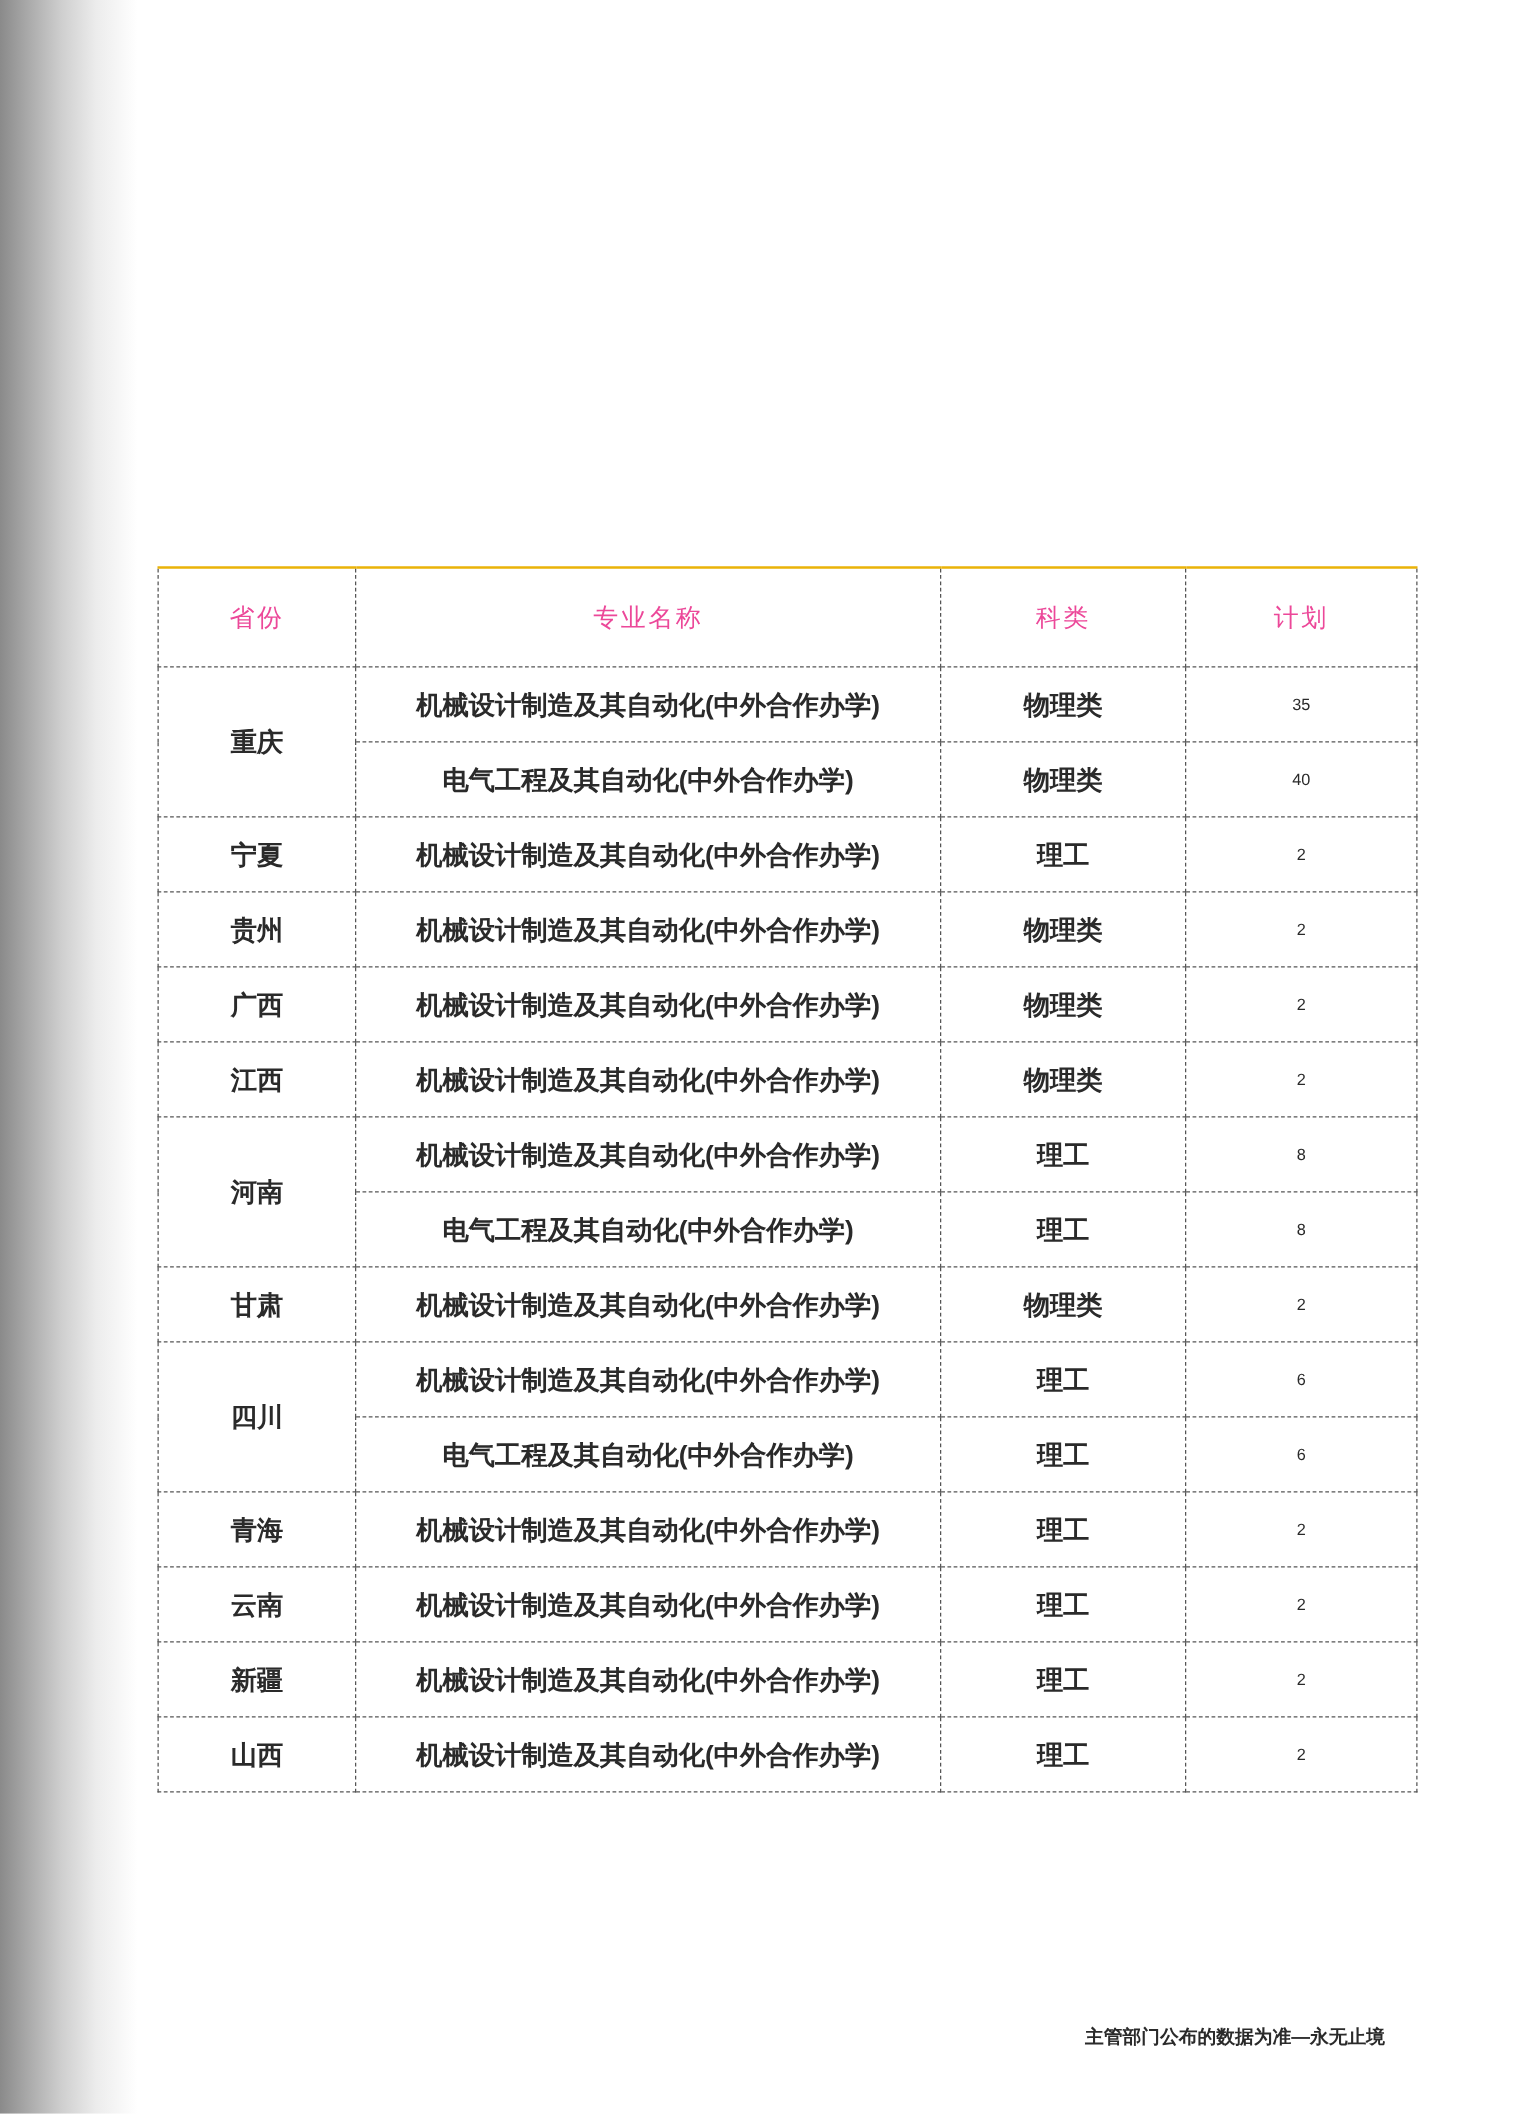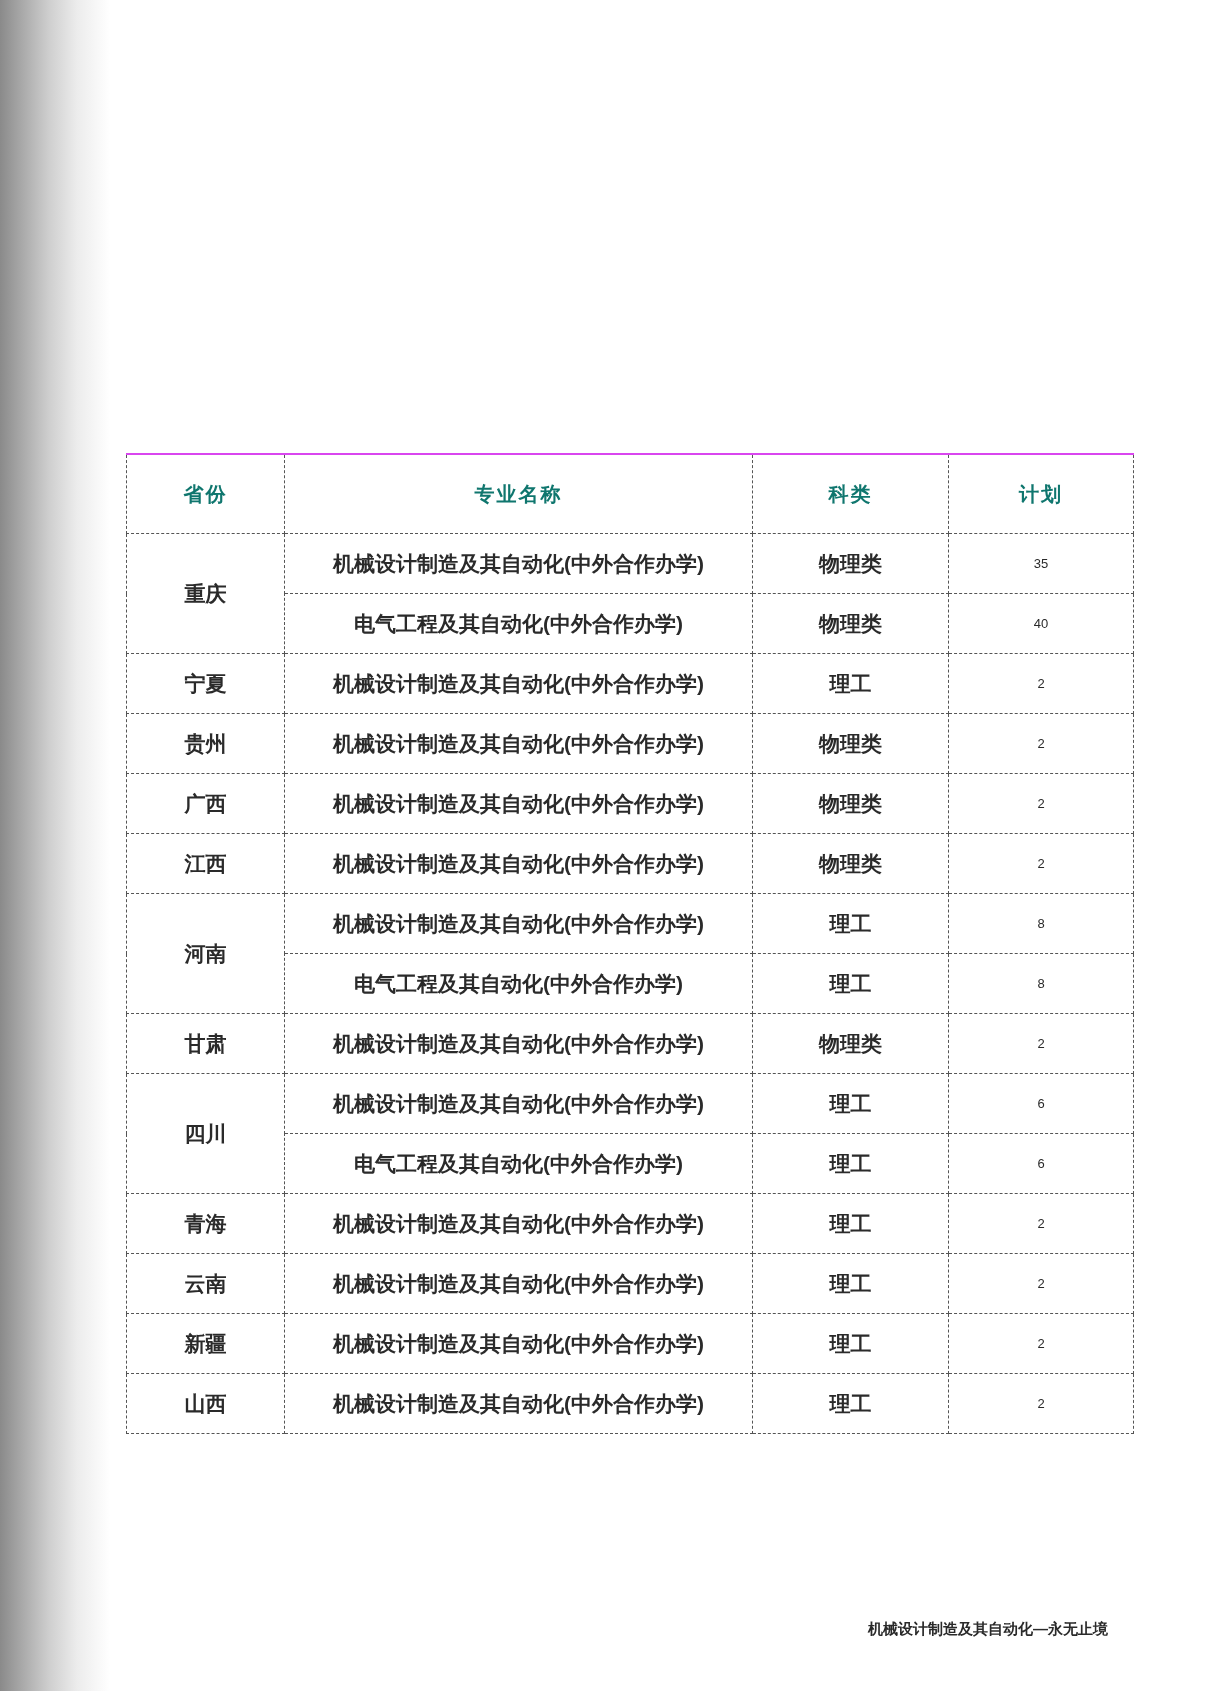--- a/index.html
+++ b/index.html
@@ -38,24 +38,24 @@
   .plan-table col.c4 { width: 185px; }
   .plan-table th, .plan-table td {
     border: 1.5px dashed #555555;
     text-align: center;
     vertical-align: middle;
     padding: 0;
     color: #222222;
   }
   .plan-table thead th {
     height: 78px;
-    border-top: 2px solid #d946ef;
-    color: #0f766e;
+    border-top: 2px solid #eab308;
+    color: #ec4899;
     font-size: 20px;
-    font-weight: bold;
+    font-weight: normal;
     letter-spacing: 2px;
   }
   .plan-table tbody td {
     height: 59px;
     font-size: 21px;
     font-weight: bold;
     color: #2a2a2a;
   }
   .plan-table tbody td.num {
     font-weight: normal;
@@ -186,14 +186,14 @@
       </tr>
       <tr>
         <td>山西</td>
         <td>机械设计制造及其自动化(中外合作办学)</td>
         <td>理工</td>
         <td class="num">2</td>
       </tr>
     </tbody>
   </table>
 
-  <div class="slogan">机械设计制造及其自动化—永无止境</div>
+  <div class="slogan">主管部门公布的数据为准—永无止境</div>
 </div>
 
 </body></html>

